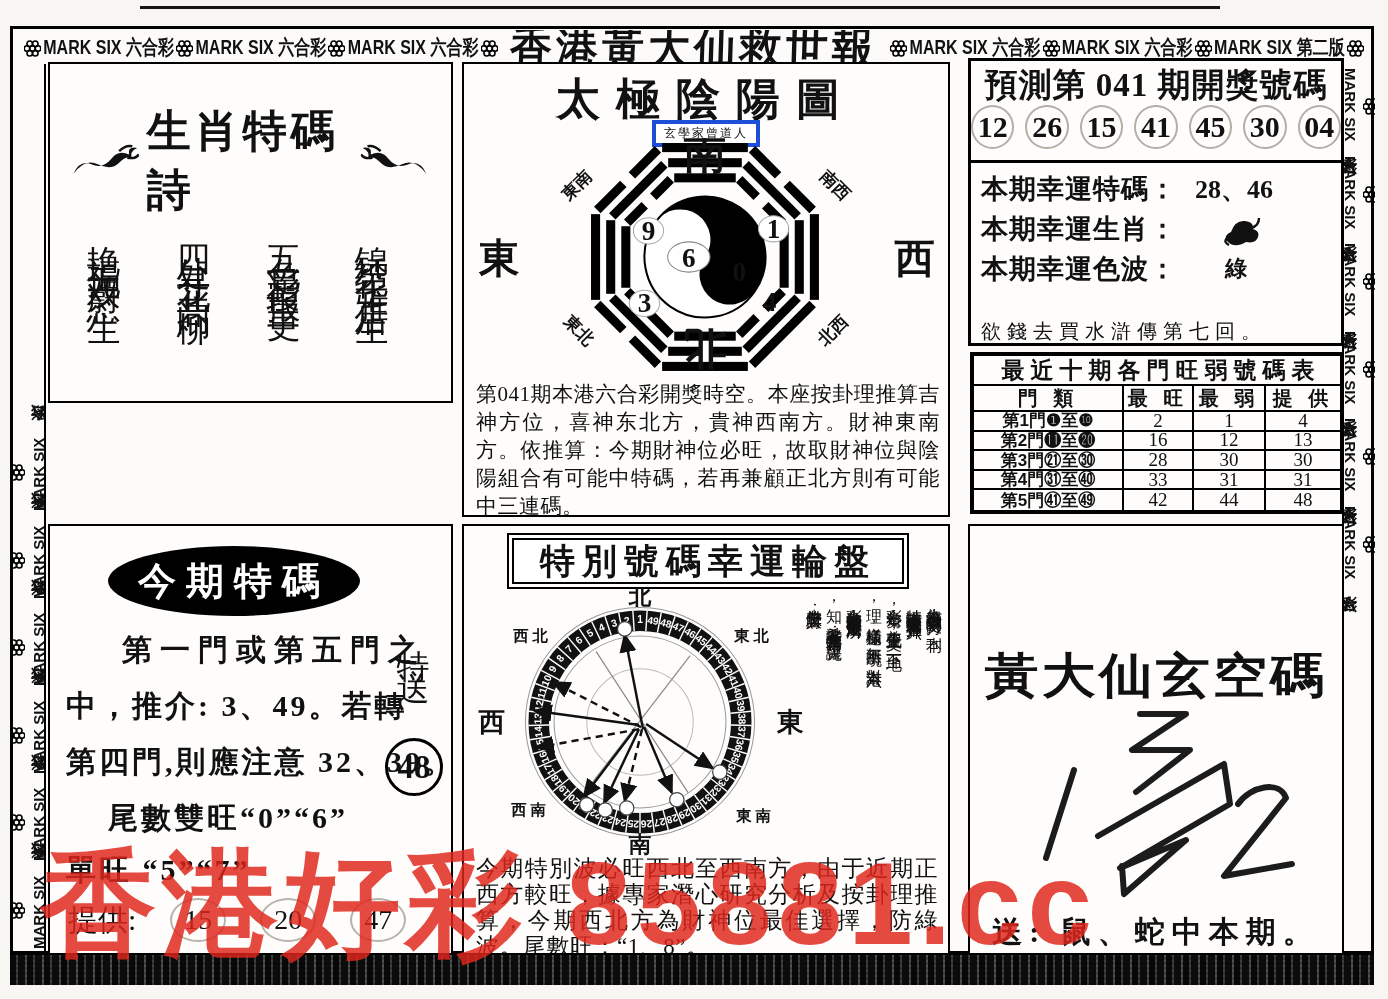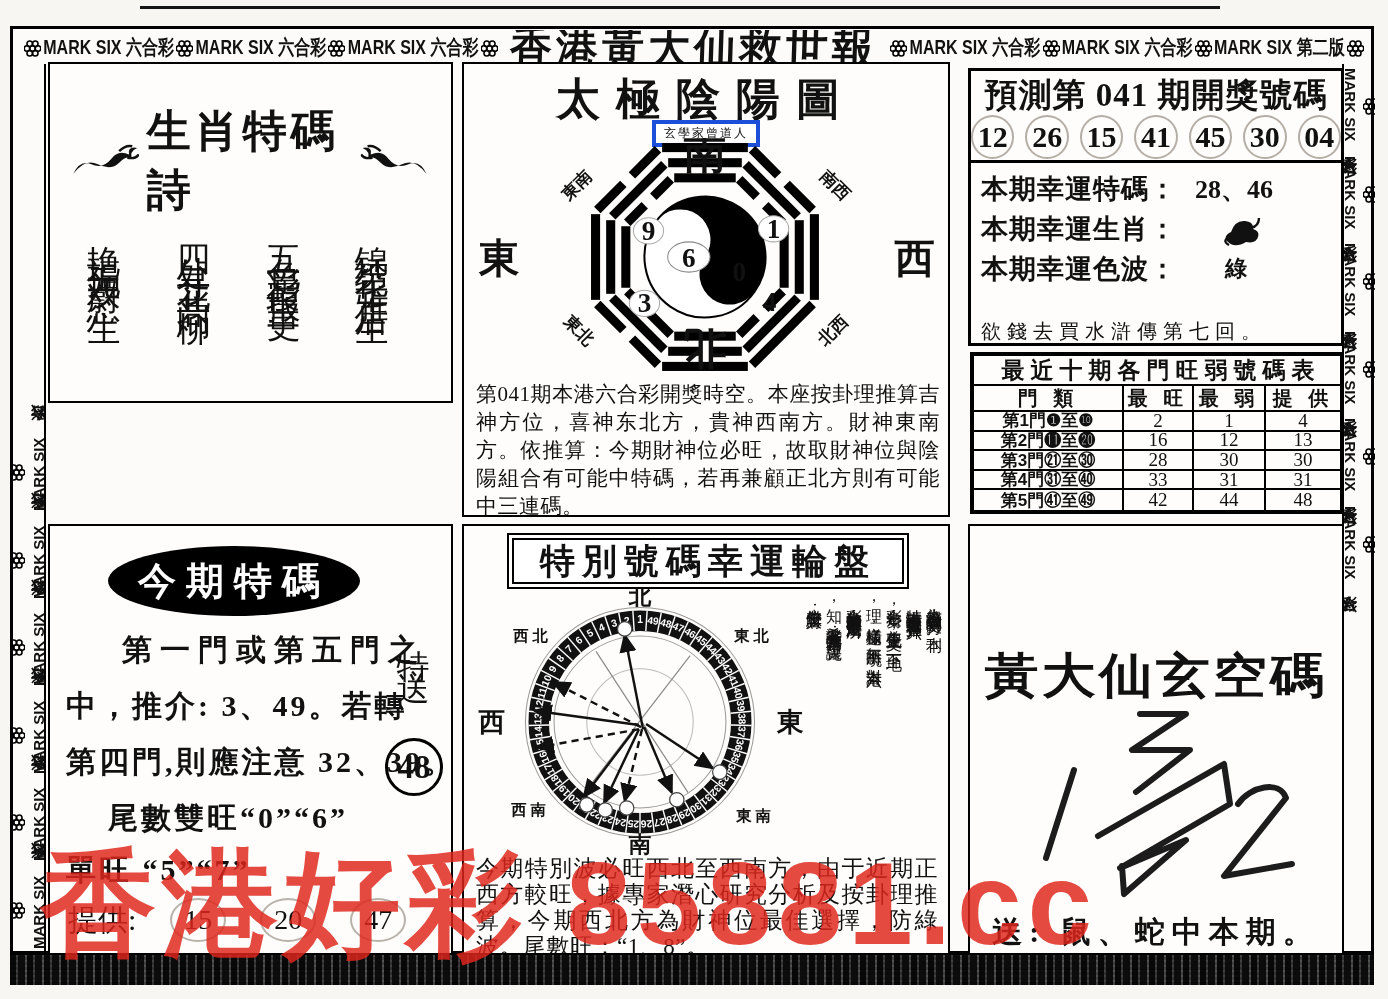--- a/index.html
+++ b/index.html
@@ -535,21 +535,21 @@
     <div class="intro-col">合彩走勢推算的準確程度更是眾所周</div>
     <div class="intro-col">知，希諸君能大力支持本刊·讓曾先</div>
     <div class="intro-col">生帶您發大財·</div>
   </div>
   <div id="wheel-bottom" class="abs">
     <span>今期特別波必旺西北至西南方，由于近期正西方較旺，據專家潛心研究分析及按卦理推算，今期西北方為財神位最佳選擇，防綠波。尾數旺：“1、8”。</span>
     <span id="wheel-tip">推介: 8、11</span>
   </div>
 </div>
 
-<div class="abs panel" style="left:968px; top:68px; width:376px; height:123px; border-width:3px;">
+<div class="abs panel" style="left:968px; top:58px; width:376px; height:123px; border-width:3px;">
   <div id="pred-title" class="abs">預測第 041 期開獎號碼</div>
   <div id="pred-nums" class="abs">
     <span class="pred-num">12</span>
     <span class="pred-num">26</span>
     <span class="pred-num">15</span>
     <span class="pred-num">41</span>
     <span class="pred-num">45</span>
     <span class="pred-num">30</span>
     <span class="pred-num">04</span>
   </div>

